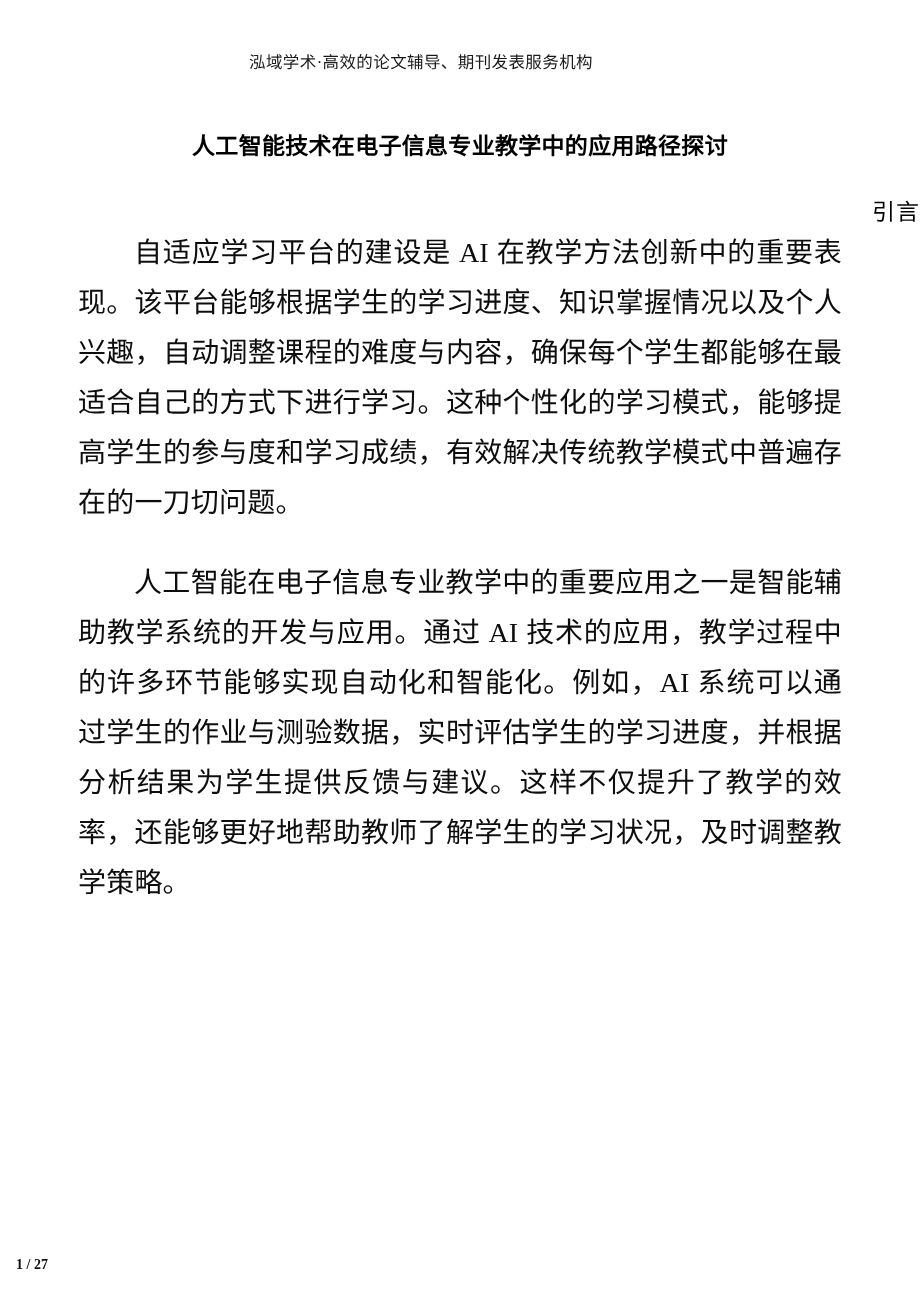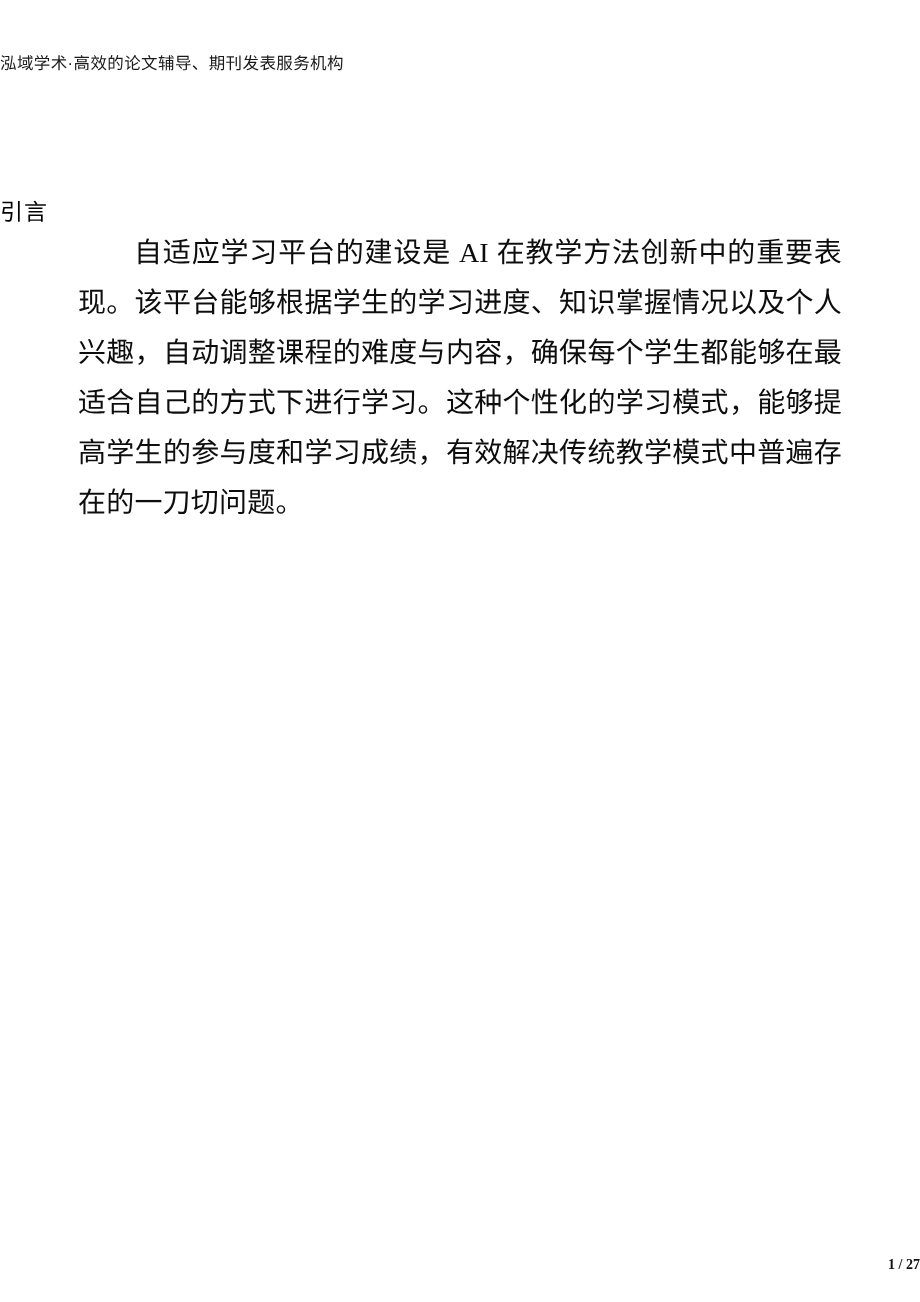--- a/index.html
+++ b/index.html
@@ -20,22 +20,22 @@
     font-family: "Liberation Serif", "DejaVu Serif", serif;
     color: #000000;
   }
 
   
   .doc-header {
     position: absolute;
     top: 52px;
     left: 0;
     right: 78px;
-    text-align: left;
-    font-family: Liberation Sans, sans-serif;
+    text-align: center;
+    font-family: Liberation Serif, serif;
     font-size: 16.5px;
     line-height: 22px;
     letter-spacing: 0.4px;
     color: #1a1a1a;
     white-space: nowrap;
   }
 
   
   .doc-title {
     position: absolute;
@@ -51,21 +51,21 @@
     color: #000000;
     white-space: nowrap;
   }
 
   
   .section-heading {
     position: absolute;
     top: 176px;
     left: 0;
     right: 0;
-    text-align: left;
+    text-align: right;
     font-family: "Liberation Sans", "DejaVu Sans", sans-serif;
     font-size: 23px;
     font-weight: normal;
     line-height: 34px;
     letter-spacing: 1px;
     color: #000000;
   }
 
   
   .body-block {
@@ -89,39 +89,41 @@
   }
 
   .para:last-child {
     margin-bottom: 0;
   }
 
   
   .doc-footer {
     position: absolute;
     bottom: 28px;
-    left: 0;
+    left: 16px;
     right: 0;
-    text-align: right;
+    text-align: left;
     font-family: "Liberation Serif", "DejaVu Serif", serif;
     font-size: 14px;
     font-weight: bold;
     line-height: 18px;
     color: #111111;
   }
 </style>
 </head>
 <body>
 
 <div class="page">
 
   <div class="doc-header">泓域学术·高效的论文辅导、期刊发表服务机构</div>
 
+  <h1 class="doc-title">人工智能技术在电子信息专业教学中的应用路径探讨</h1>
 
   <h2 class="section-heading">引言</h2>
 
   <div class="body-block">
     <p class="para">自适应学习平台的建设是 AI 在教学方法创新中的重要表现。该平台能够根据学生的学习进度、知识掌握情况以及个人兴趣，自动调整课程的难度与内容，确保每个学生都能够在最适合自己的方式下进行学习。这种个性化的学习模式，能够提高学生的参与度和学习成绩，有效解决传统教学模式中普遍存在的一刀切问题。</p>
+    <p class="para">人工智能在电子信息专业教学中的重要应用之一是智能辅助教学系统的开发与应用。通过 AI 技术的应用，教学过程中的许多环节能够实现自动化和智能化。例如，AI 系统可以通过学生的作业与测验数据，实时评估学生的学习进度，并根据分析结果为学生提供反馈与建议。这样不仅提升了教学的效率，还能够更好地帮助教师了解学生的学习状况，及时调整教学策略。</p>
   </div>
 
   <div class="doc-footer">1 / 27</div>
 
 </div>
 
 </body></html>

